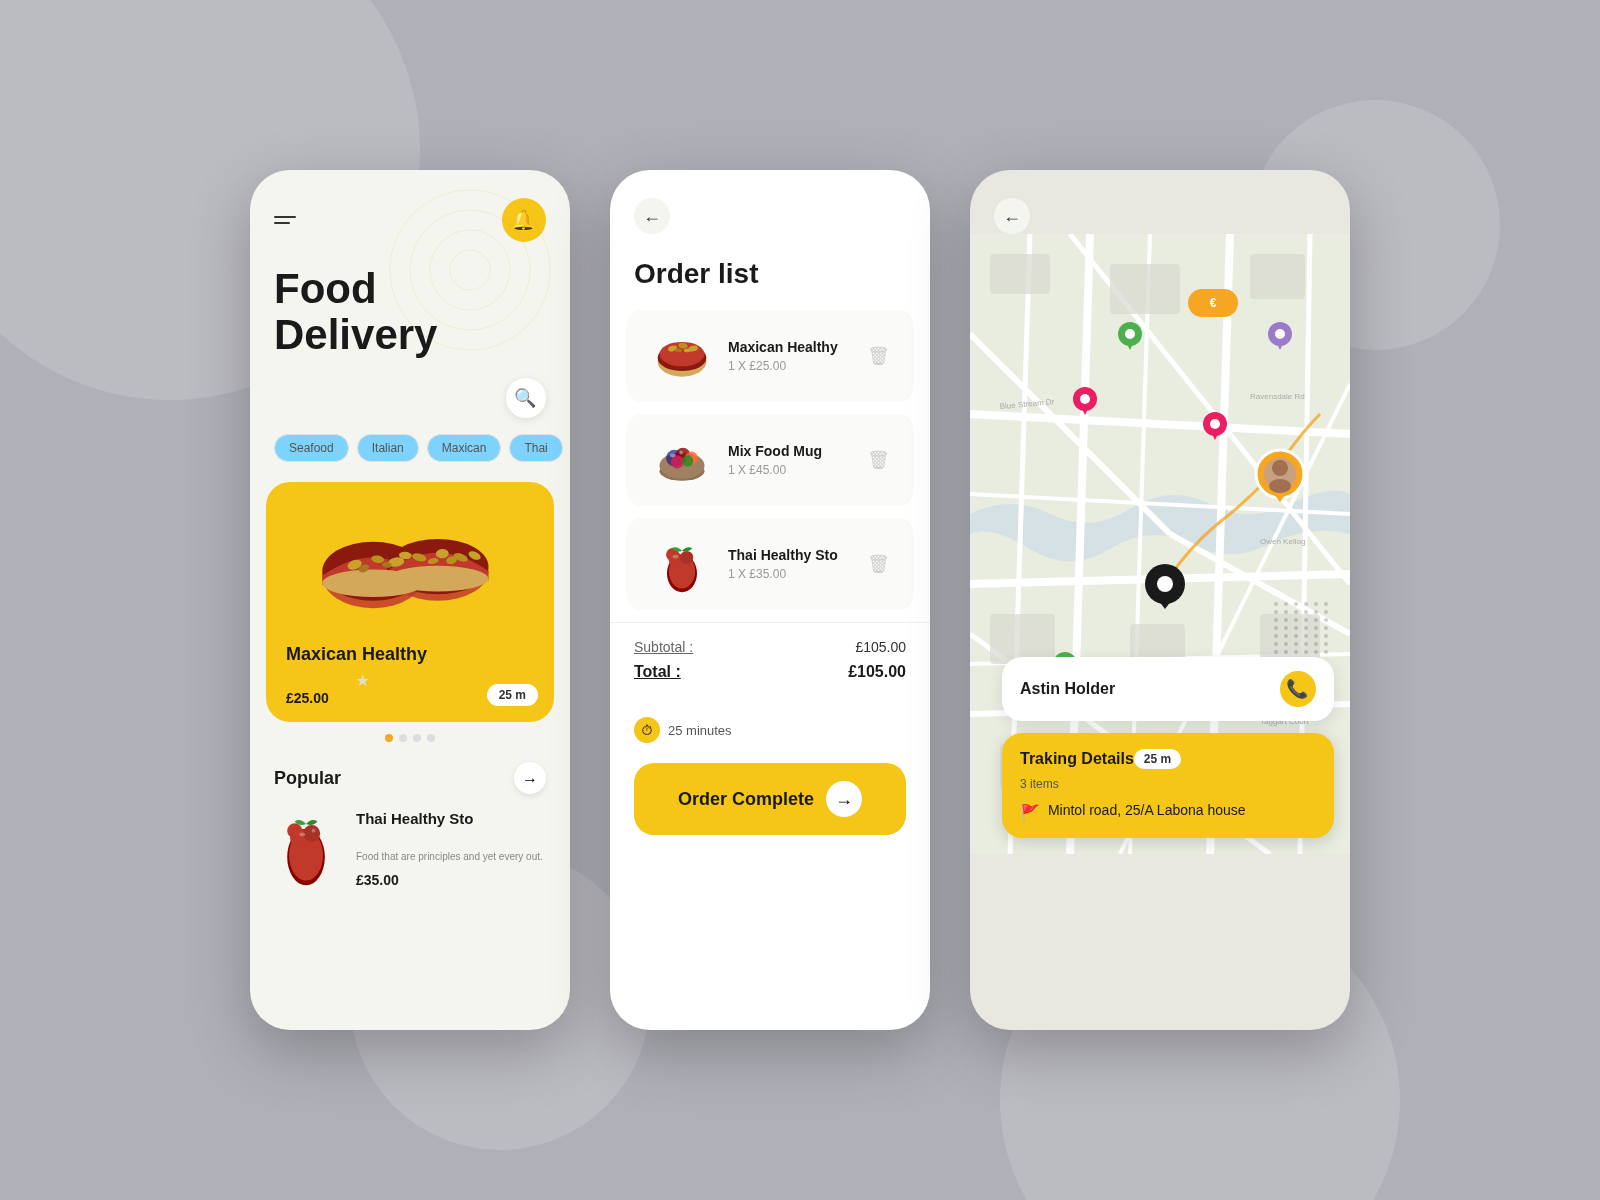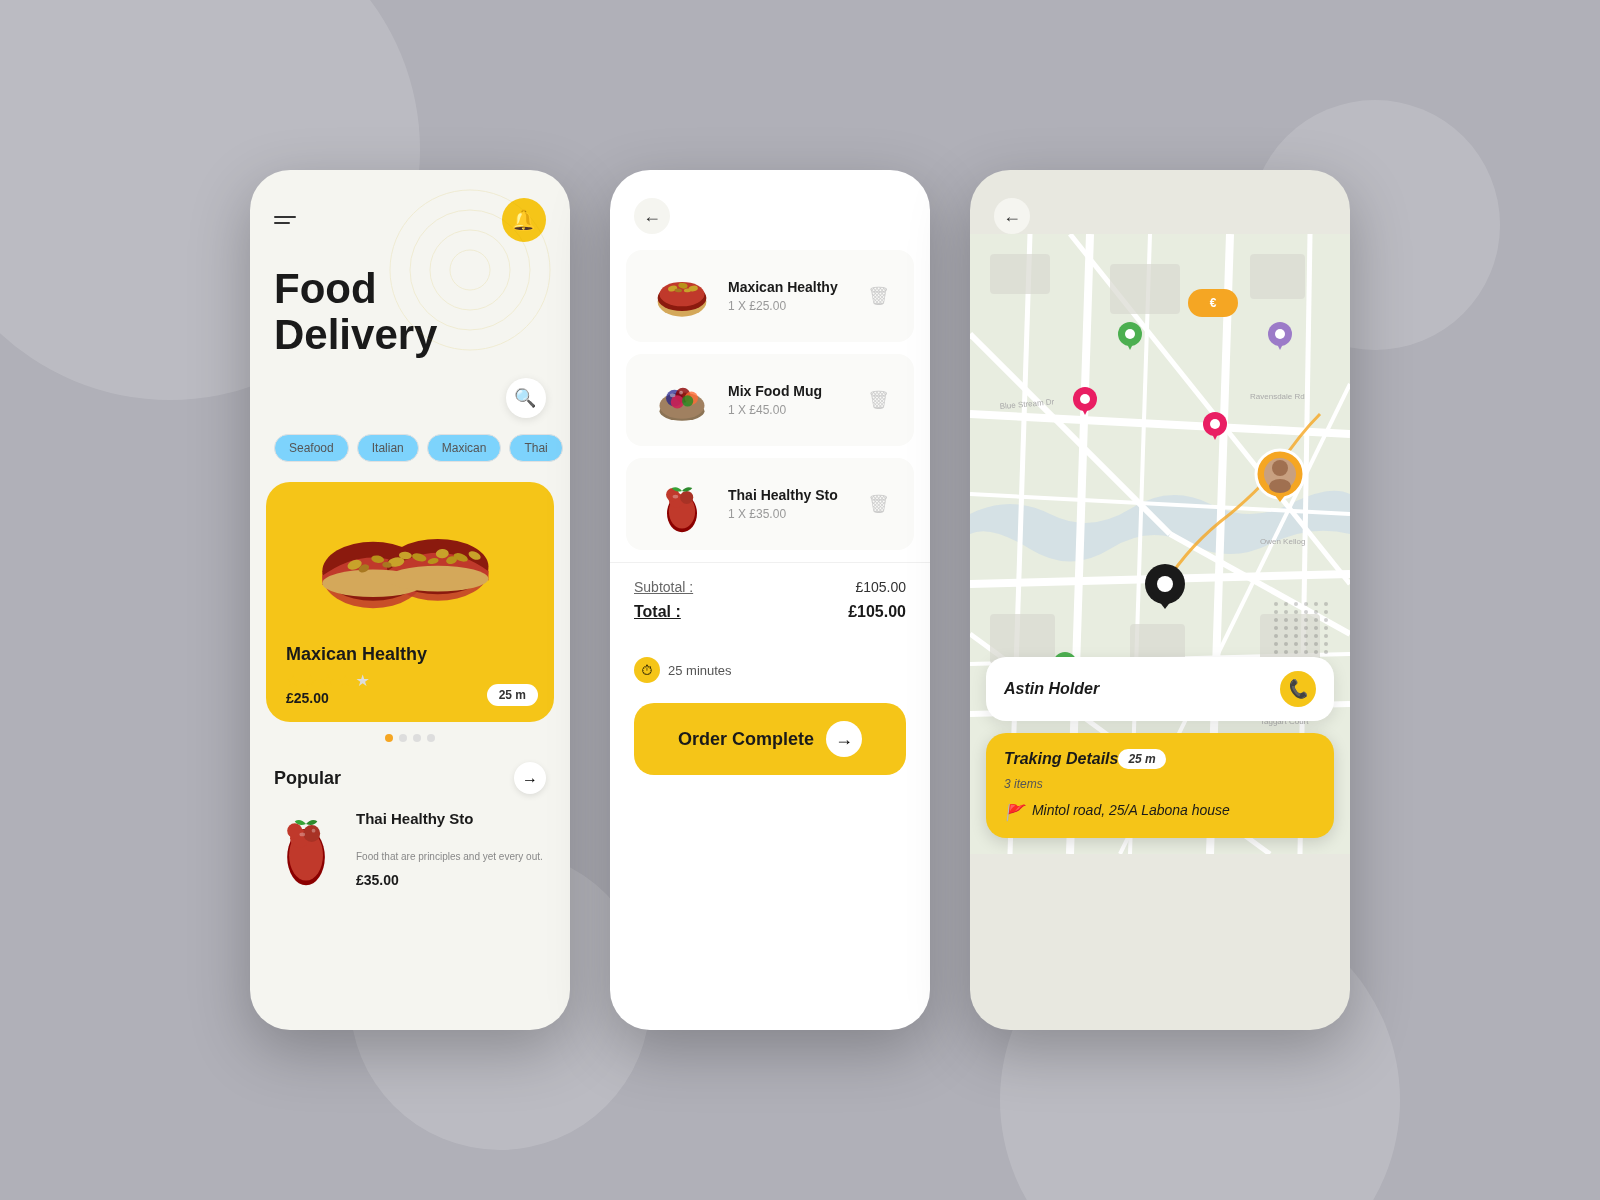--- a/index.html
+++ b/index.html
@@ -435,24 +435,23 @@
       width: 100%;
       height: 620px;
       position: relative;
       overflow: hidden;
       background: #e8ede0;
     }
 
     .p3-tracking-card {
       position: absolute;
       bottom: 0;
-      left: 0;
+      left: 16px;
       right: 0;
       padding: 16px;
-      font-style: italic;
     }
 
     .driver-info {
       background: white;
       border-radius: 20px;
       padding: 14px 18px;
       display: flex;
       align-items: center;
       justify-content: space-between;
       margin-bottom: 12px;
@@ -679,20 +678,23 @@
 
     </div>
   </div>
 
   <div class="phone phone-2">
 
     <div class="p2-header">
       <div class="back-btn">←</div>
     </div>
 
+    <div class="p2-title">
+      <h2>Order list</h2>
+    </div>
 
     <div class="order-item">
       <div class="order-food-img">
         <svg viewBox="0 0 64 64" class="order-tart-svg">
           <ellipse cx="32" cy="38" rx="26" ry="16" fill="#d4a85a"></ellipse>
           <ellipse cx="32" cy="34" rx="26" ry="14" fill="#8B1a0e"></ellipse>
           <ellipse cx="32" cy="30" rx="24" ry="13" fill="#c0392b"></ellipse>
           <ellipse cx="22" cy="24" rx="5" ry="3" fill="#c8a22a" transform="rotate(-15 22 24)"></ellipse>
           <ellipse cx="33" cy="21" rx="5" ry="3" fill="#b8921a" transform="rotate(10 33 21)"></ellipse>
           <ellipse cx="44" cy="24" rx="5" ry="3" fill="#c8a22a" transform="rotate(-10 44 24)"></ellipse>

